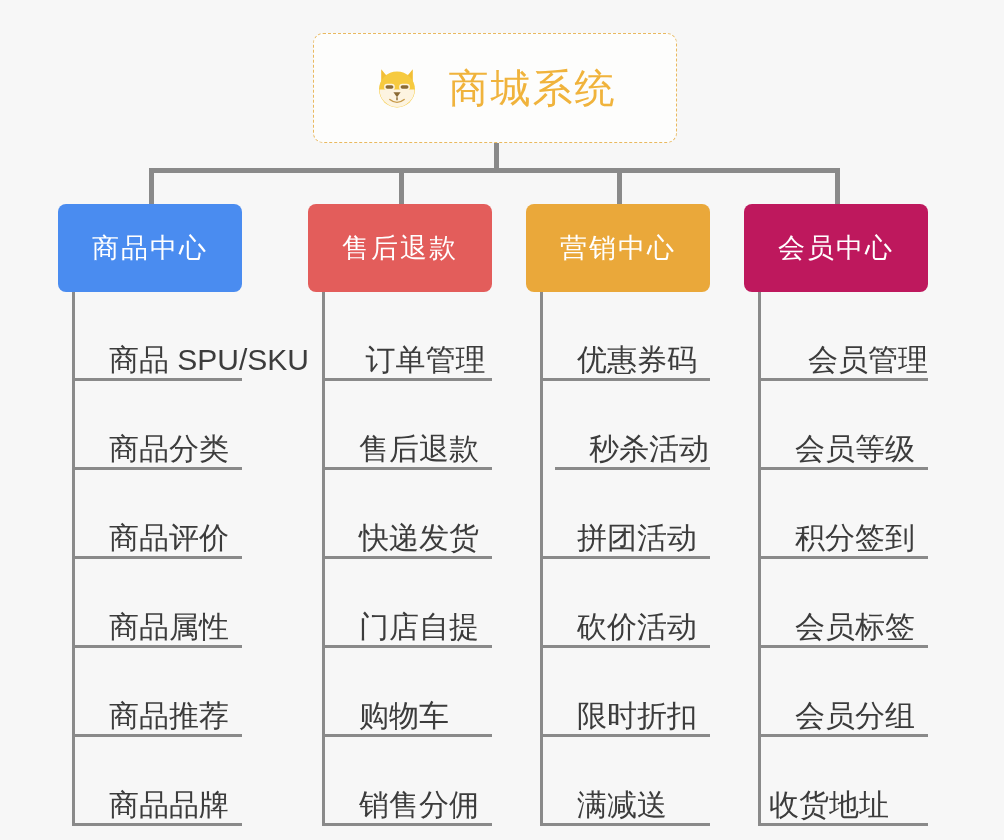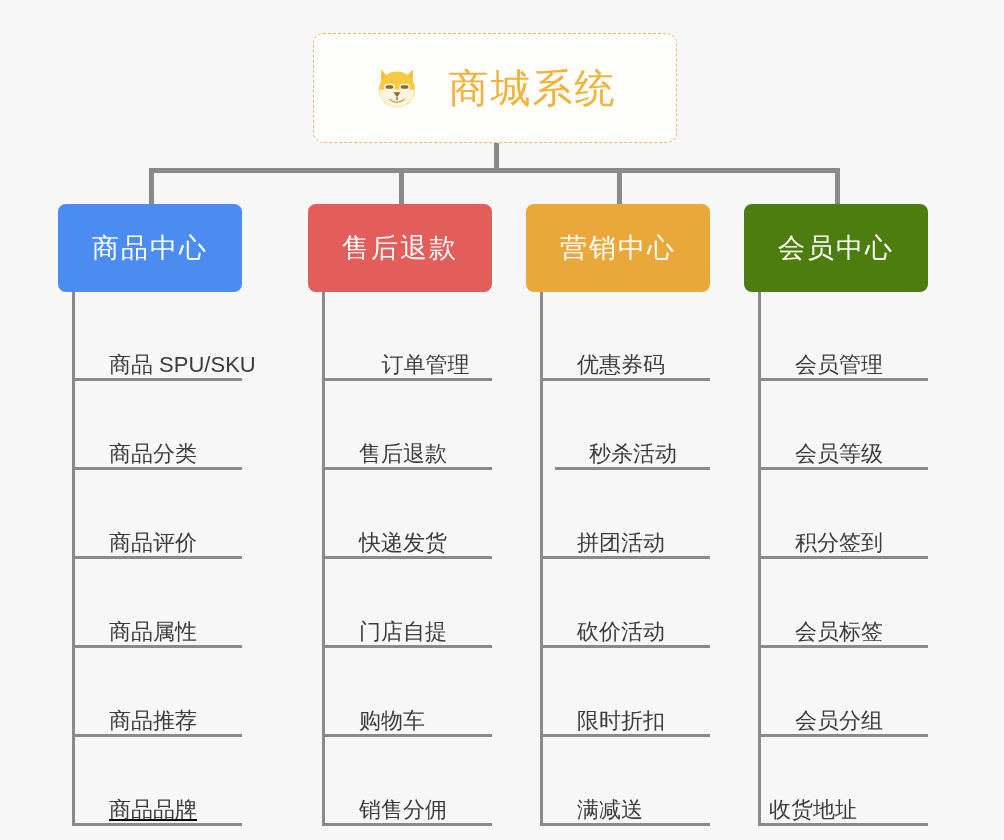--- a/index.html
+++ b/index.html
@@ -66,21 +66,21 @@
     position:relative;
     height:89px;
     box-sizing:border-box;
     display:flex;
     align-items:flex-end;
     border-bottom:3px solid #8a8a8a;
     padding-left:34px;
     padding-bottom:2px;
   }
   .leaf-label{
-    font-size:22px;
+    font-size:30px;
     color:#3c3c3c;
     line-height:1.35;
     white-space:nowrap;
     transform:translateY(4px);
   }
 </style>
 </head>
 <body style="background: rgb(247, 247, 247);">
 
 <div id="chart">
@@ -122,21 +122,21 @@
         </div>
       <div class="leaf-item" style="border-bottom-color: rgb(138, 138, 138);">
           <span class="leaf-label">商品评价</span>
         </div>
       <div class="leaf-item" style="border-bottom-color: rgb(138, 138, 138);">
           <span class="leaf-label">商品属性</span>
         </div>
       <div class="leaf-item" style="border-bottom-color: rgb(138, 138, 138);">
           <span class="leaf-label">商品推荐</span>
         </div>
-      <div class="leaf-item" style="border-bottom-color: rgb(138, 138, 138); text-decoration: underline;">
+      <div class="leaf-item" style="border-bottom-color: rgb(138, 138, 138);">
           <span class="leaf-label">商品品牌</span>
         </div>
     </div>
   </div>
 
   <div class="column" style="left:308px;">
     <div class="cat-box" style="background: rgb(227, 93, 91);">
       <span class="cat-label">售后退款</span>
     </div>
     <div class="leaf-list" style="border-left-color: rgb(138, 138, 138);">
@@ -181,25 +181,25 @@
       <div class="leaf-item" style="border-bottom-color: rgb(138, 138, 138);">
           <span class="leaf-label">限时折扣</span>
         </div>
       <div class="leaf-item" style="border-bottom-color: rgb(138, 138, 138);">
           <span class="leaf-label">满减送</span>
         </div>
     </div>
   </div>
 
   <div class="column" style="left:744px;">
-    <div class="cat-box" style="background: #4d7c0f;">
+    <div class="cat-box" style="background: #be185d;">
       <span class="cat-label">会员中心</span>
     </div>
     <div class="leaf-list" style="border-left-color: rgb(138, 138, 138);">
-      <div class="leaf-item" style="border-bottom-color: rgb(138, 138, 138);">
+      <div class="leaf-item" style="border-bottom-color: rgb(138, 138, 138); justify-content: flex-end;">
           <span class="leaf-label">会员管理</span>
         </div>
       <div class="leaf-item" style="border-bottom-color: rgb(138, 138, 138);">
           <span class="leaf-label">会员等级</span>
         </div>
       <div class="leaf-item" style="border-bottom-color: rgb(138, 138, 138);">
           <span class="leaf-label">积分签到</span>
         </div>
       <div class="leaf-item" style="border-bottom-color: rgb(138, 138, 138);">
           <span class="leaf-label">会员标签</span>

